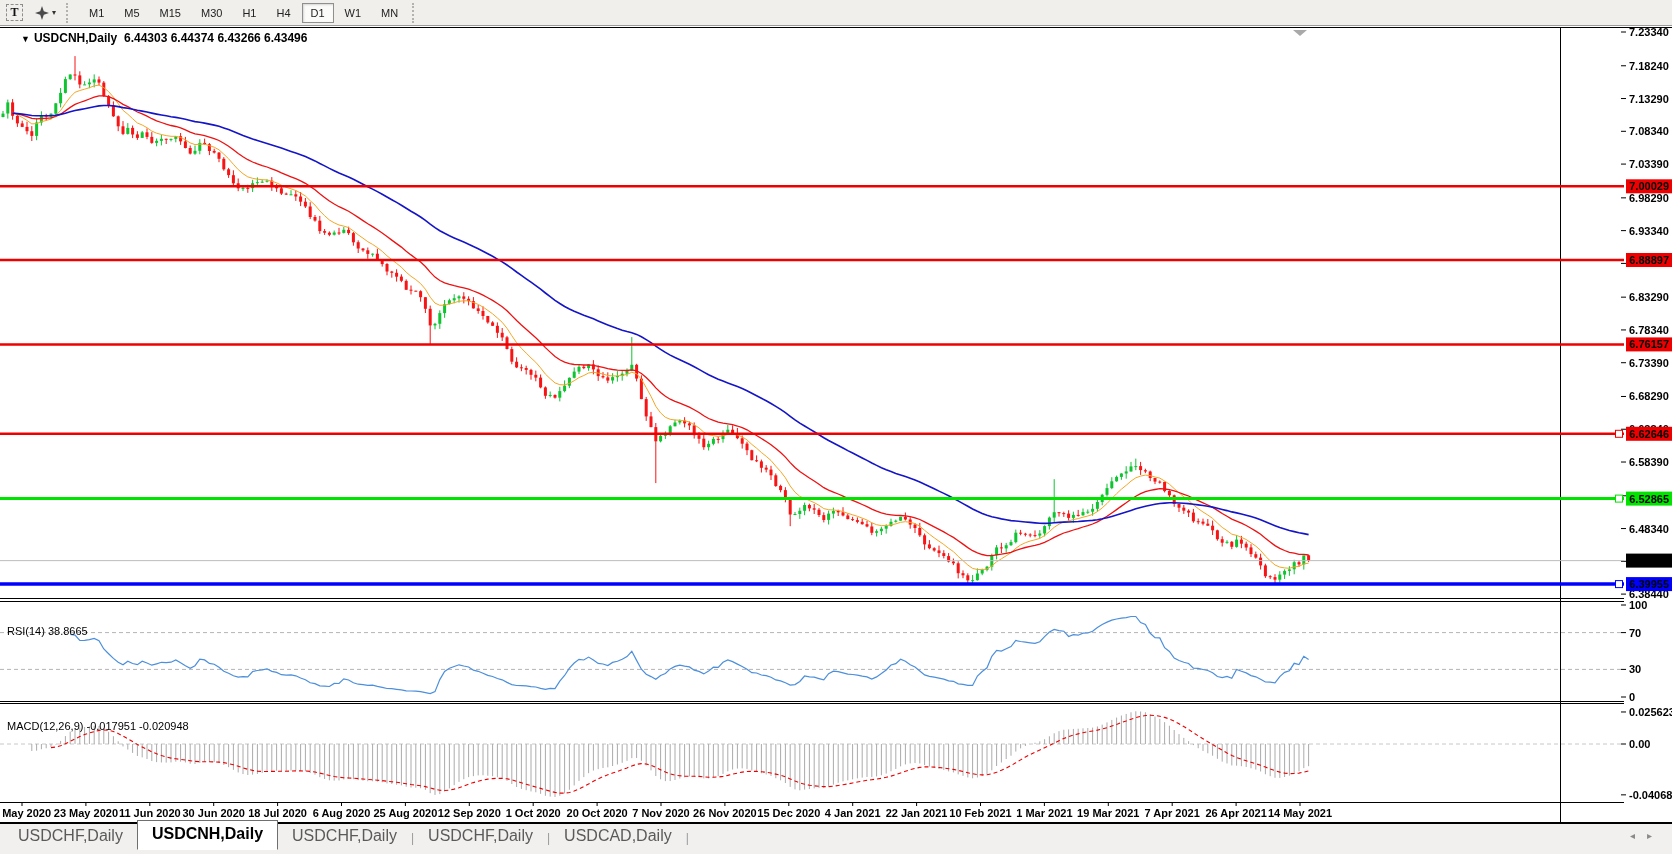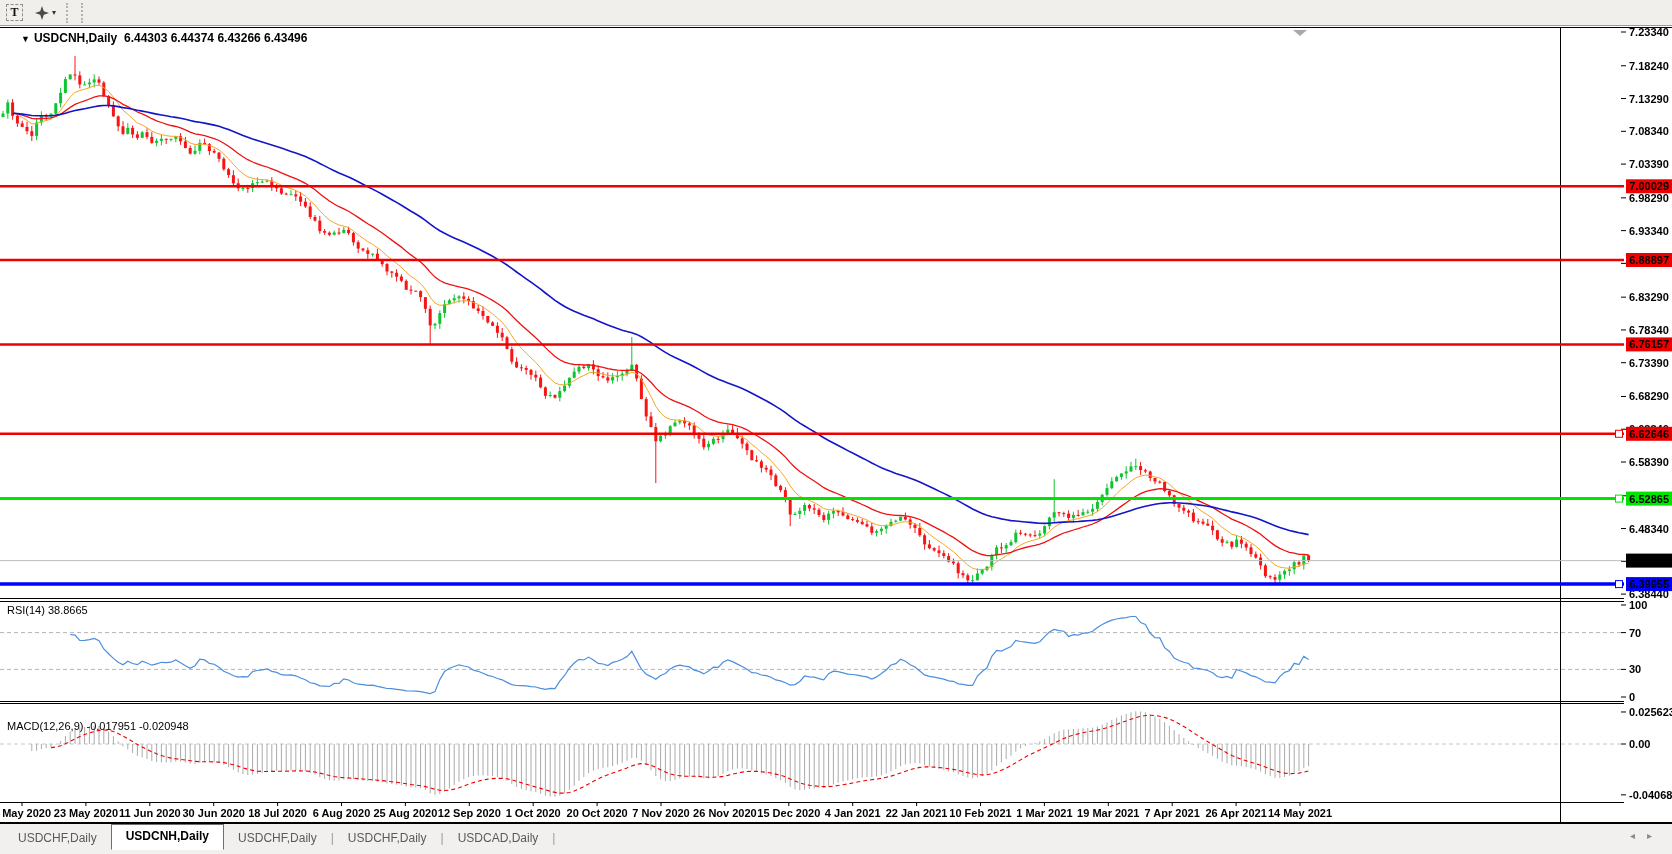--- a/index.html
+++ b/index.html
@@ -18,46 +18,57 @@
   .tf-group{display:flex;align-items:center;margin-left:2px;}
   .tfbtn{height:20px;margin:0 1px;padding:0 8px;border:1px solid transparent;background:transparent;
          font-family:"Liberation Sans",sans-serif;font-size:11px;color:#222;cursor:default;}
   .tfbtn.active{background:#fbfbfa;border:1px solid #8f8f8f;box-shadow:inset 1px 1px 2px rgba(0,0,0,.15);}
   
   #chart-svg{position:absolute;top:0;left:0;z-index:1;}
   svg text{font:700 11px "Liberation Sans",sans-serif;fill:#000;}
   .chart-title{position:absolute;top:31px;left:21px;z-index:3;font-size:12px;font-weight:700;color:#000;}
   .chart-title .dd{font-size:9px;margin-right:4px;}
   .pane-label{position:absolute;left:7px;z-index:3;font-size:11px;font-weight:400;color:#000;}
-  #rsi-label{top:604px;}
+  #rsi-label{top:625px;}
   #macd-label{top:720px;}
   
   .tabbar{position:absolute;top:822px;left:0;width:1672px;height:32px;background:#f1f0ee;
           border-top:2px solid #000;box-sizing:border-box;z-index:5;}
   .tabs{display:flex;align-items:flex-end;height:26px;margin-left:6px;}
-  .tab{font-size:12px;color:#5a5a5a;padding:4px 12px 5px;cursor:default;white-space:nowrap;}
+  .tab{font-size:16px;color:#5a5a5a;padding:4px 12px 5px;cursor:default;white-space:nowrap;}
   .tab.active{background:#fff;border:1px solid #6f6f6f;border-bottom:1px solid #fff;
               color:#000;font-weight:700;padding:4px 14px 6px;margin:0 2px;}
   .tabsep{color:#9a9a9a;font-size:12px;padding:4px 2px 5px;}
   .tab-scroll{position:absolute;right:8px;top:6px;color:#8a8a8a;font-size:10px;letter-spacing:12px;}
 </style>
 </head>
 <body>
 
 <div class="toolbar">
   <button class="tbtn">
     <span class="ttool">T</span>
   </button>
   <button class="tbtn">
     <svg width="14" height="14" viewBox="0 0 14 14">
       <path d="M7 0 L8.8 5.2 L14 7 L8.8 8.8 L7 14 L5.2 8.8 L0 7 L5.2 5.2 Z" fill="#4a4a4a"></path>
     </svg>
     <span class="caret">▾</span>
   </button>
   <div class="grip"></div>
+  <div class="tf-group" id="tf-group">
+      <button class="tfbtn">M1</button>
+      <button class="tfbtn">M5</button>
+      <button class="tfbtn">M15</button>
+      <button class="tfbtn">M30</button>
+      <button class="tfbtn">H1</button>
+      <button class="tfbtn">H4</button>
+      <button class="tfbtn active">D1</button>
+      <button class="tfbtn">W1</button>
+      <button class="tfbtn">MN</button>
+    </div>
   <div class="grip"></div>
 </div>
 
 <svg id="chart-svg" width="1672" height="854">
     <g>
       <line x1="0" y1="27.5" x2="1672" y2="27.5" stroke="#000" stroke-width="1"></line>
       <line x1="0" y1="598.5" x2="1624" y2="598.5" stroke="#000" stroke-width="1"></line>
       <line x1="0" y1="601.5" x2="1624" y2="601.5" stroke="#000" stroke-width="1"></line>
       <line x1="0" y1="701.5" x2="1624" y2="701.5" stroke="#000" stroke-width="1"></line>
       <line x1="0" y1="703.5" x2="1624" y2="703.5" stroke="#000" stroke-width="1"></line>

